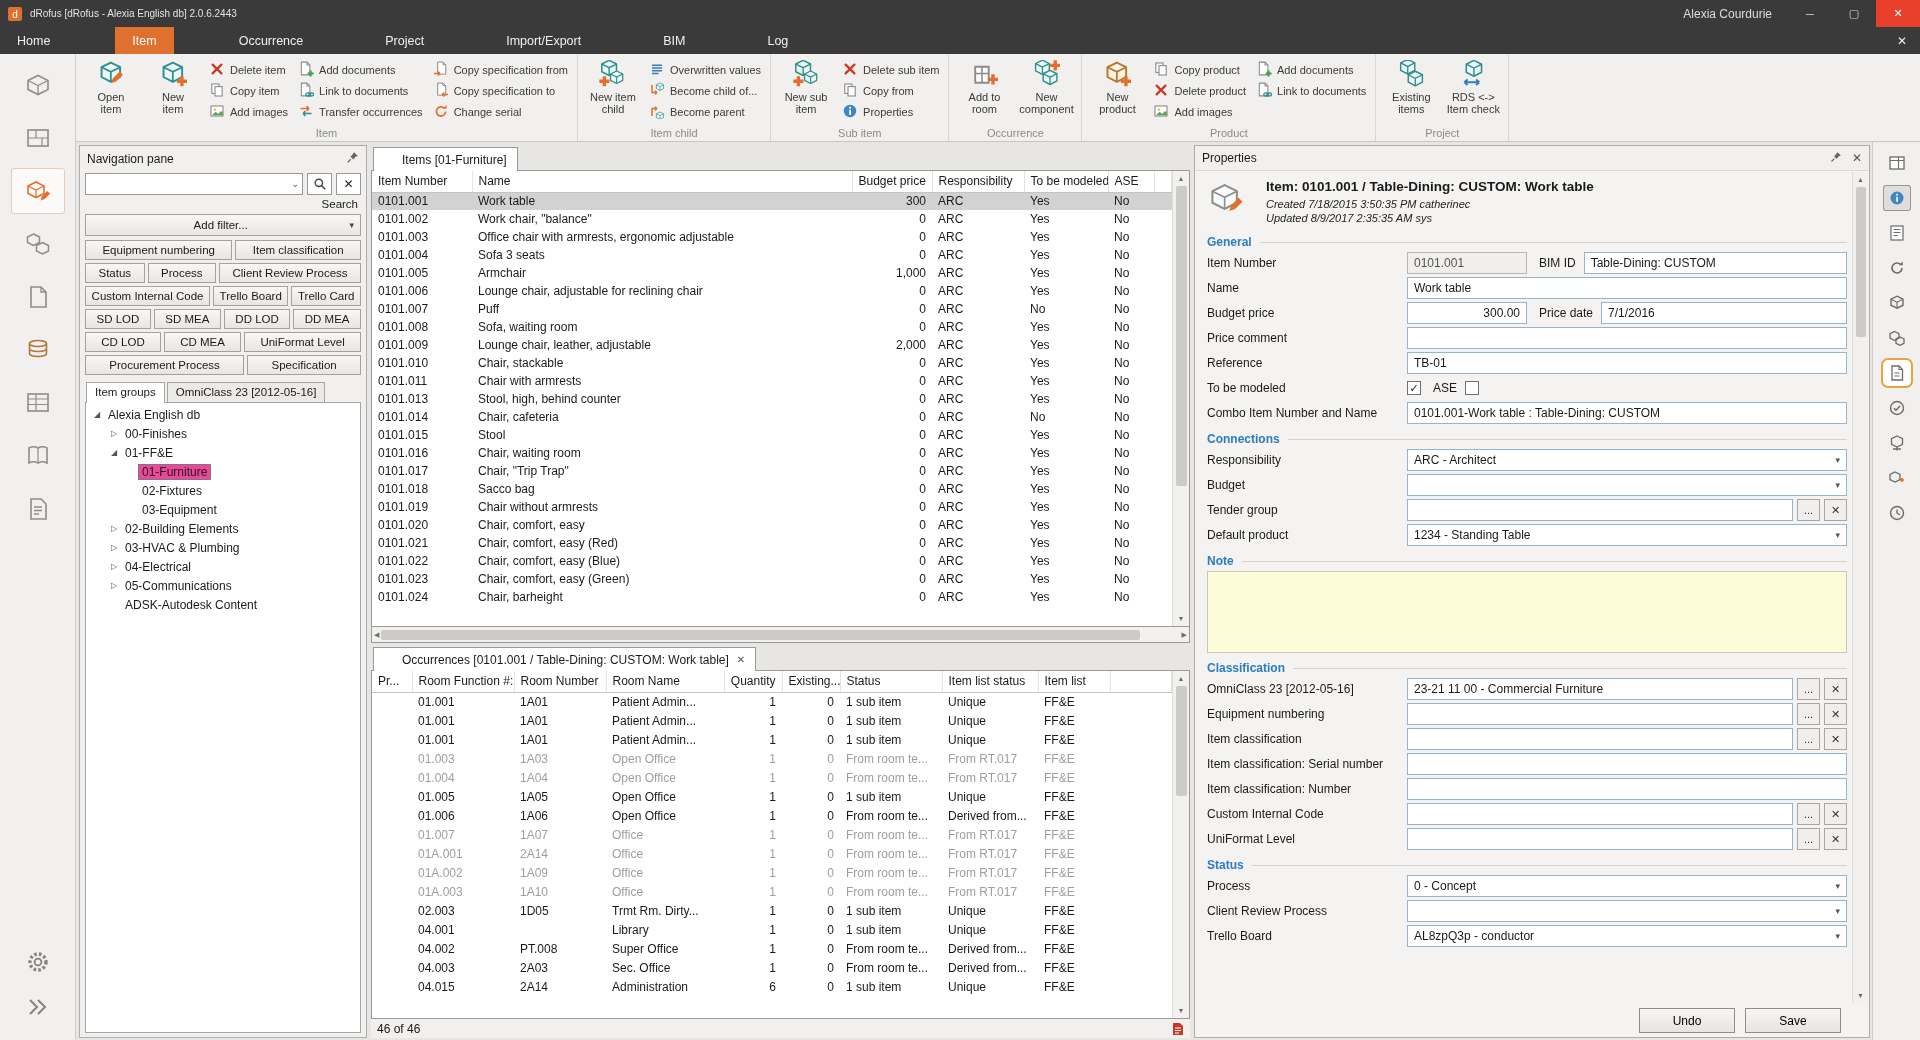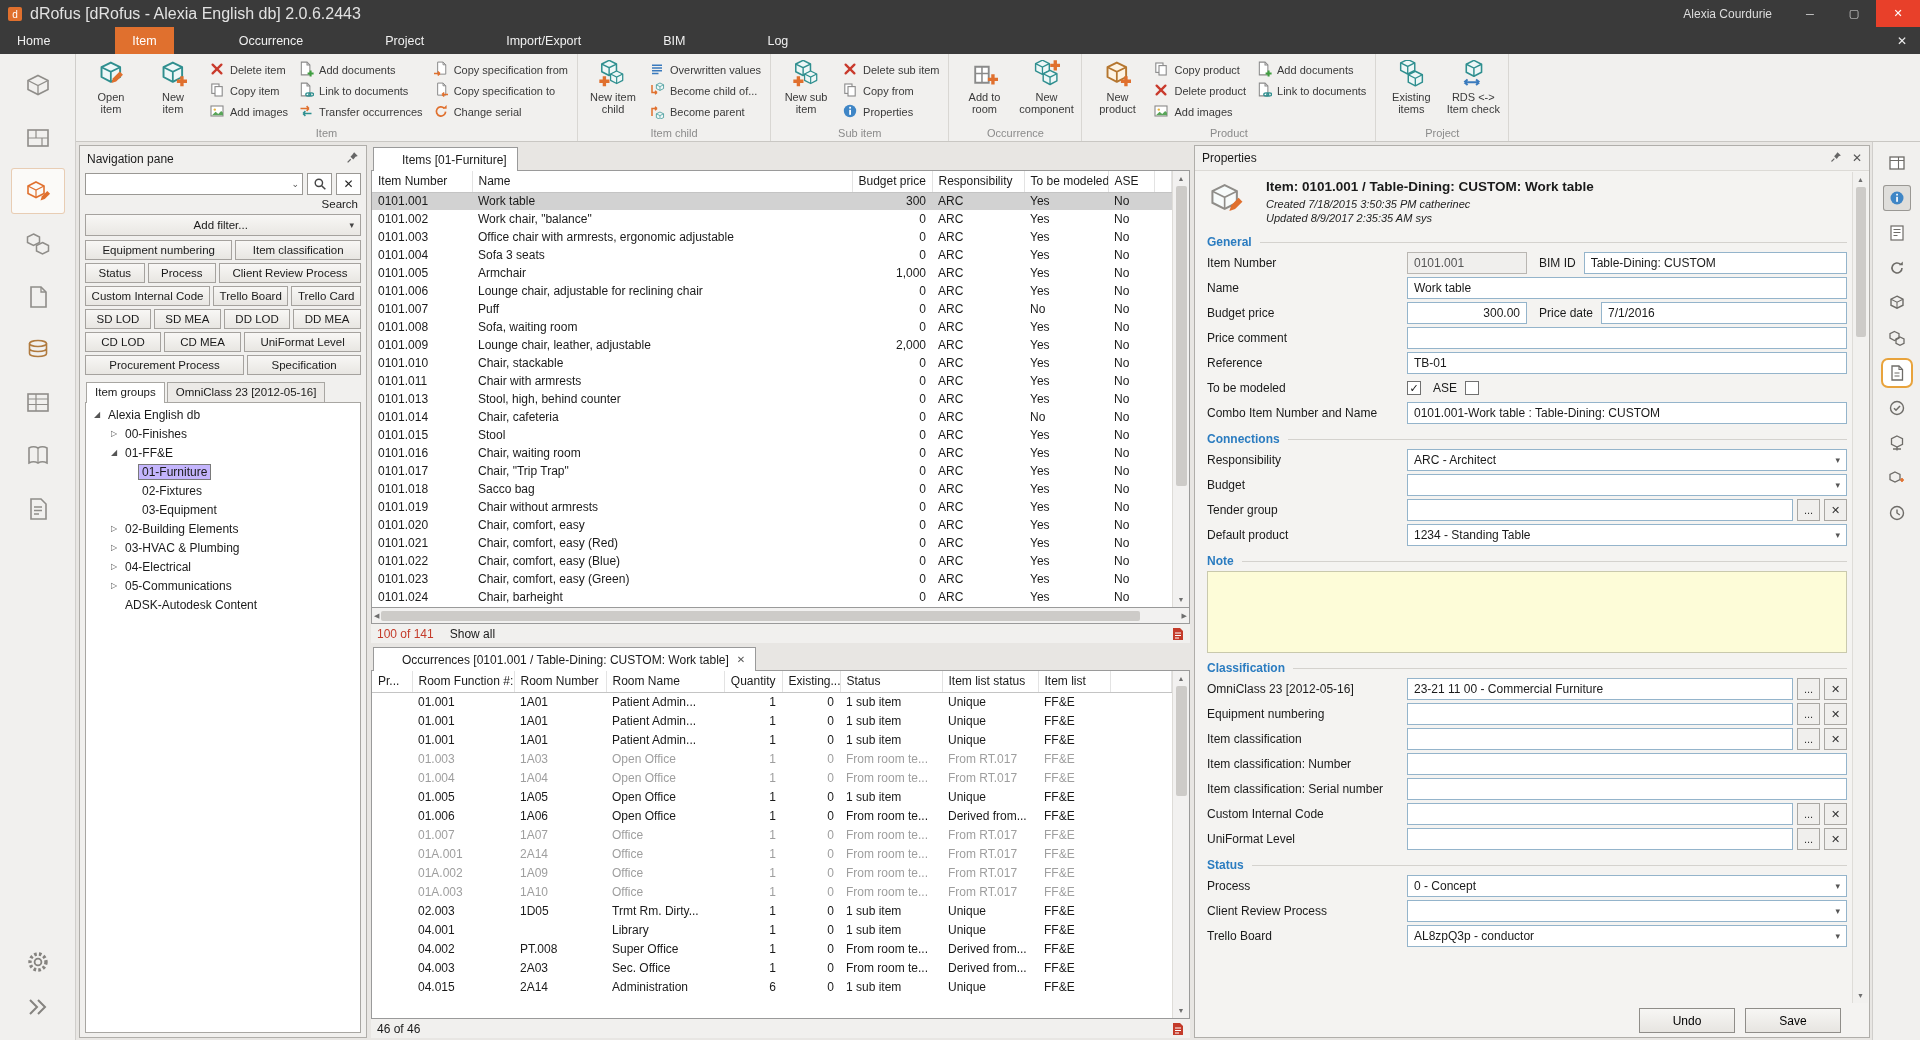--- a/index.html
+++ b/index.html
@@ -2,21 +2,21 @@
 <html><head>
 <meta charset="utf-8">
 <style>
 *{margin:0;padding:0;box-sizing:border-box;}
 html,body{width:1920px;height:1040px;overflow:hidden;}
 body{font-family:"Liberation Sans","DejaVu Sans",sans-serif;font-size:12px;color:#1a1a1a;background:#e8e6e3;}
 .app{width:1920px;height:1040px;display:flex;flex-direction:column;}
 
 .titlebar{height:27px;background:#3a3a3a;display:flex;align-items:center;color:#e8e8e8;flex:0 0 27px;}
 .app-logo{width:30px;display:flex;justify-content:center;align-items:center;}
-.title-text{font-size:16px;color:#e2e2e2;}
+.title-text{font-size:10px;color:#e2e2e2;}
 .tb-right{margin-left:auto;display:flex;align-items:center;height:100%;}
 .tb-user{margin-right:16px;color:#ddd;font-size:12px;}
 .win-btn{width:44px;height:100%;display:flex;align-items:center;justify-content:center;color:#ddd;font-size:11px;}
 .win-btn.close{background:#e8402a;color:#fff;}
 
 .menubar{height:27px;background:#3a3a3a;display:flex;align-items:stretch;flex:0 0 27px;}
 .menutabs{display:flex;gap:48px;}
 .menu-tab{padding:0 17px;display:flex;align-items:center;color:#f0f0f0;font-size:12.5px;cursor:default;}
 .menu-tab.active{background:#e0702e;color:#fff;}
 .menu-x{margin-left:auto;width:36px;display:flex;align-items:center;justify-content:center;color:#eee;}
@@ -53,21 +53,21 @@
 .filters{display:flex;flex-direction:column;gap:3px;margin-top:4px;}
 .frow{display:flex;gap:3px;}
 .fbtn{flex:1 1 auto;border:1px solid #a5a29e;background:linear-gradient(#f8f7f5,#e8e6e2);font-size:11.5px;padding:3px 5px;text-align:center;white-space:nowrap;}
 .nav-tabs{display:flex;margin-top:7px;padding-left:1px;}
 .ntab{padding:3px 8px 4px;border:1px solid #a8a6a2;border-bottom:none;background:#eceae7;font-size:11.5px;margin-right:2px;white-space:nowrap;}
 .ntab.active{background:#fff;position:relative;z-index:2;margin-bottom:-1px;}
 .tree{border:1px solid #a8a6a2;background:#fff;flex:1;overflow:hidden;padding-top:2px;}
 .tree-row{height:19px;display:flex;align-items:center;font-size:12px;white-space:nowrap;}
 .tree-row .tw{width:14px;display:inline-flex;justify-content:center;font-size:8px;color:#555;flex:0 0 14px;}
 .tree-row .tlabel{padding:0 3px;border:1px solid transparent;}
-.tree-row.sel .tlabel{border:1px solid #7a7a7a;background:#c4b5fd;}
+.tree-row.sel .tlabel{border:1px solid #7a7a7a;background:#ec4899;}
 
 .center{flex:1;display:flex;flex-direction:column;margin:3px 2px 2px;min-width:0;}
 .tabbar{height:25px;display:flex;padding-left:2px;align-items:flex-end;}
 .tab{height:24px;border:1px solid #9a9a9a;border-bottom:none;background:#f5f4f2;padding:0 10px;display:flex;align-items:center;gap:8px;font-size:12px;white-space:nowrap;}
 .tab.active{background:#fff;position:relative;z-index:2;margin-bottom:-1px;padding-left:28px;}
 .tab-x{font-size:10px;color:#555;}
 .items-panel{height:498px;display:flex;flex-direction:column;}
 .occ-panel{flex:1;display:flex;flex-direction:column;margin-top:2px;min-height:0;}
 .grid-wrap{flex:1;border:1px solid #9a9a9a;background:#fff;display:flex;min-height:0;overflow:hidden;}
 .tbl-area{flex:1;overflow:hidden;}
@@ -889,30 +889,20 @@
                 <span class="sar">▲</span>
                 <span class="sth" style="height:300px"></span>
                 <span class="sar" style="margin-top:auto">▼</span>
               </div>
             </div>
             <div class="hscroll">
               <span class="sar">◀</span>
               <span class="hthumb"></span>
               <span class="sar">▶</span>
             </div>
-            <div class="panel-footer">
-              <span class="red">100 of 141</span>
-              <span class="linkish">Show all</span>
-              <span class="report">
-                  <svg width="12" height="14" viewBox="0 0 12 14">
-                    <path d="M1 1h7l3 3v9H1z" fill="#c43b2a"></path>
-                    <path d="M3 6h6M3 8.5h6M3 11h4" stroke="#fff" stroke-width="1"></path>
-                  </svg>
-                </span>
-            </div>
           </div>
 
           <div class="occ-panel">
             <div class="tabbar">
               <span class="tab active">
                 <span>Occurrences [0101.001 / Table-Dining: CUSTOM: Work table]</span>
                 <span class="tab-x">✕</span>
               </span>
             </div>
             <div class="grid-wrap">
@@ -1270,25 +1260,25 @@
                 <span class="mini-btn">...</span>
                 <span class="mini-btn">✕</span>
               </div>
               <div class="prow">
                 <span class="plabel">Item classification</span>
                 <span class="tbox "></span>
                 <span class="mini-btn">...</span>
                 <span class="mini-btn">✕</span>
               </div>
               <div class="prow">
+                <span class="plabel">Item classification: Serial number</span>
+                <span class="tbox "></span>
+              </div>
+              <div class="prow">
                 <span class="plabel">Item classification: Number</span>
-                <span class="tbox "></span>
-              </div>
-              <div class="prow">
-                <span class="plabel">Item classification: Serial number</span>
                 <span class="tbox "></span>
               </div>
               <div class="prow">
                 <span class="plabel">Custom Internal Code</span>
                 <span class="tbox "></span>
                 <span class="mini-btn">...</span>
                 <span class="mini-btn">✕</span>
               </div>
               <div class="prow">
                 <span class="plabel">UniFormat Level</span>

